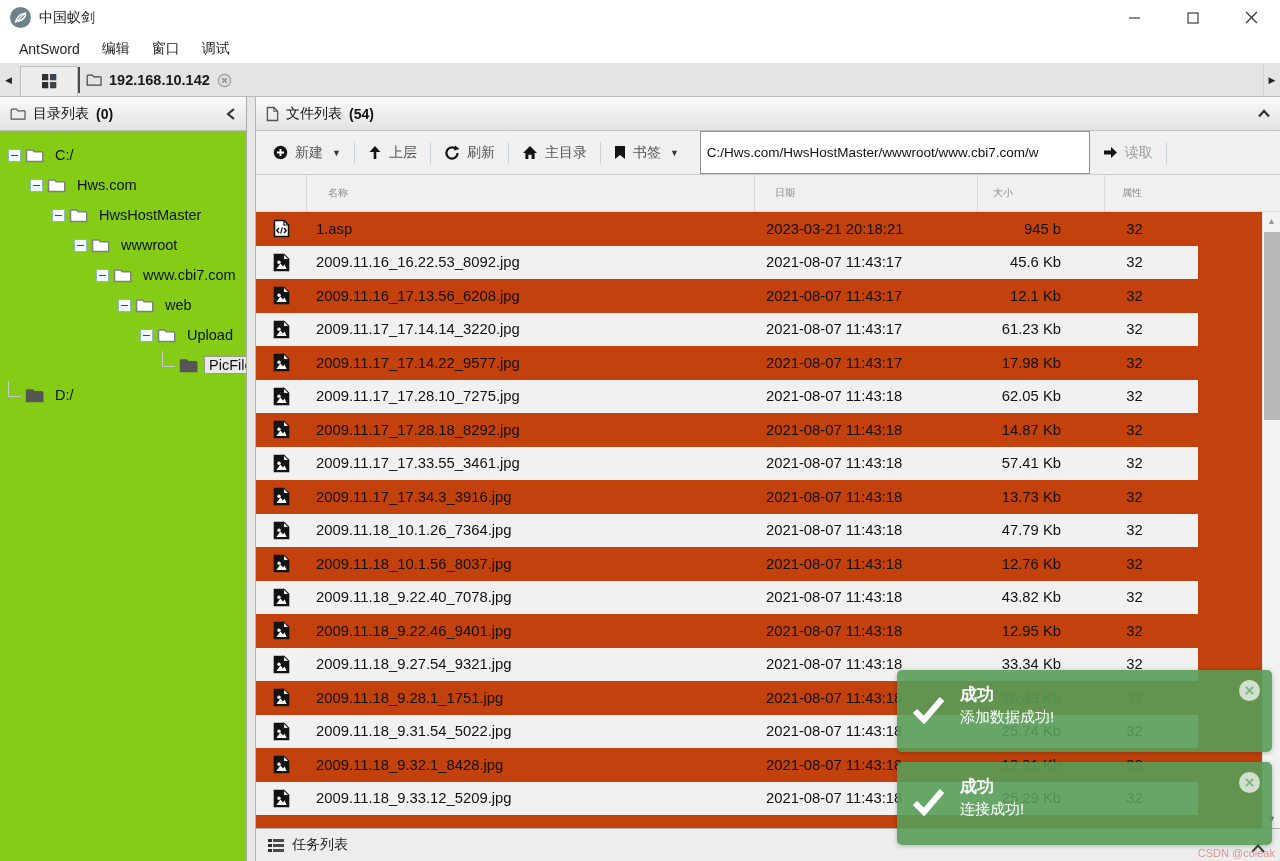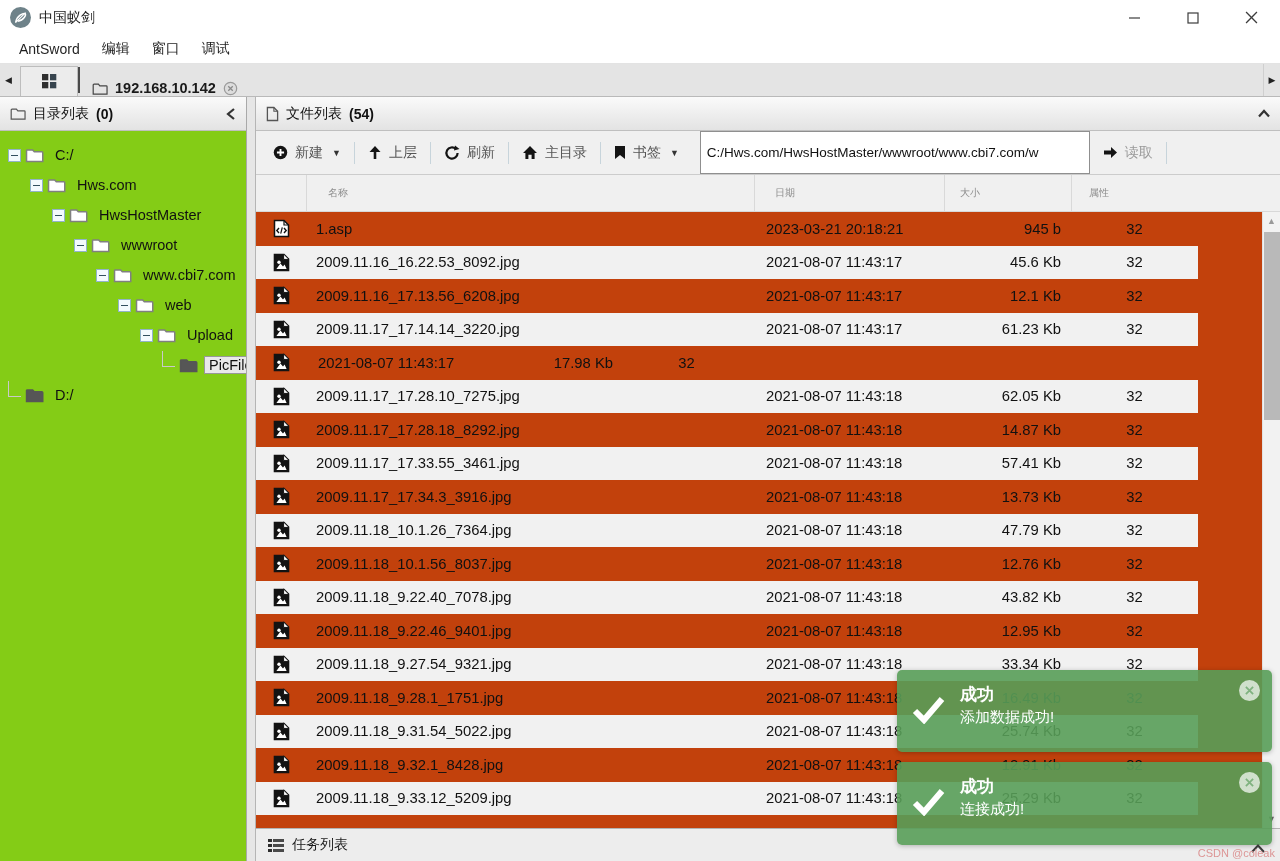--- a/index.html
+++ b/index.html
@@ -16,21 +16,21 @@
   
   .menubar { height:29px; display:flex; align-items:center; padding-left:8px; background:#fff; border-bottom:1px solid #e3e3e3; }
   .menu-item { padding:0 11px; font-size:14px; color:#1f1f1f; }
 
   
   .tabstrip { height:33px; background:#e4e4e4; border-bottom:1px solid #b9b9b9; display:flex; align-items:stretch; position:relative; }
   .tab-scroll { width:17px; display:flex; align-items:center; justify-content:center; font-size:9px; color:#222; }
   .tab-scroll.right { position:absolute; right:0; top:0; bottom:0; border-left:1px solid #cfcfcf; }
   .tab-grid { width:58px; margin:2px 0 0 3px; background:#ececec; border:1px solid #bdbdbd; border-bottom:none; display:flex; align-items:center; justify-content:center; }
   .tab-sep { width:2px; background:#4a4a4a; margin:3px 0; }
-  .tab-active { display:flex; align-items:flex-end; gap:7px; padding:0 12px; font-weight:bold; font-size:14.5px; color:#1a1a1a; }
+  .tab-active { display:flex; align-items:center; gap:7px; padding:0 6px; font-weight:bold; font-size:14.5px; color:#1a1a1a; }
 
   
   .main { position:absolute; top:97px; left:0; right:0; bottom:0; display:flex; }
   .left-panel { width:247px; flex:none; border-right:1px solid #a9a9a9; display:flex; flex-direction:column; background:#84cc16; }
   .splitter { width:9px; flex:none; background:#e6e6e6; border-right:1px solid #b5b5b5; }
   .right-panel { flex:1; display:flex; flex-direction:column; background:#c2410c; position:relative; }
 
   .panel-header { height:34px; flex:none; background:linear-gradient(#fafafa,#e3e3e3); border-bottom:1px solid #bfbfbf; display:flex; align-items:center; padding:0 10px; font-size:14px; gap:7px; }
   .panel-count { font-weight:bold; }
   .panel-chevron { margin-left:auto; display:flex; align-items:center; }
@@ -53,21 +53,21 @@
   .path-input { width:390px; height:43px; border:1px solid #8f8f8f; background:#fff; font-family:inherit; font-size:13.5px; padding:0 6px; color:#111; margin-left:8px; }
   .read-label { color:#999; }
 
   
   .thead { height:37px; flex:none; display:flex; background:#f0f0f0; border-bottom:1px solid #d8d8d8; color:#8c8c8c; font-size:10px; align-items:center; }
   .th { height:100%; display:flex; align-items:center; border-left:1px solid #d9d9d9; }
   .th.first { border-left:none; }
   .col-icon { width:50px; flex:none; }
   .col-name { width:448px; flex:none; }
   .col-date { width:190px; flex:none; }
-  .col-size { width:127px; flex:none; }
+  .col-size { width:127px; flex:none;margin-left:33px; }
   .col-attr { width:127px; flex:none; }
   .th.col-name { padding-left:21px; }
   .th.col-date { padding-left:20px; }
   .th.col-size { padding-left:15px; }
   .th.col-attr { padding-left:17px; }
 
   .tbody { flex:1; overflow:hidden; position:relative; }
   .frow { height:33.5px; display:flex; align-items:center; font-size:14.8px; width:942px; }
   .frow:nth-child(even) { background:#f1f1f1; }
   .c-icon { width:50px; flex:none; display:flex; justify-content:center; }
@@ -417,20 +417,21 @@
         <div class="frow image">
     <span class="c-icon">
 
       <svg class="ic-image" width="17" height="19" viewBox="0 0 17 19">
         <path d="M1.5 1.5 h9.5 l4.5 4.5 v11.5 h-14 z" fill="#131313" stroke="#131313" stroke-width="1.6"></path>
         <path d="M10.6 1 L16 6.4 L10.6 6.4 Z" fill="#fff" stroke="#131313" stroke-width="1"></path>
         <circle cx="6" cy="9.3" r="1.7" fill="#fff"></circle>
         <path d="M3.4 16 L7.4 10.6 L10 13.4 L11.6 11.6 L13.6 16 Z" fill="#fff"></path>
       </svg>
     </span>
+    <span class="c-name">2009.11.17_17.14.22_9577.jpg</span>
     <span class="c-date">2021-08-07 11:43:17</span>
     <span class="c-size">17.98 Kb</span>
     <span class="c-attr">32</span>
   </div>
         <div class="frow image">
     <span class="c-icon">
 
       <svg class="ic-image" width="17" height="19" viewBox="0 0 17 19">
         <path d="M1.5 1.5 h9.5 l4.5 4.5 v11.5 h-14 z" fill="#131313" stroke="#131313" stroke-width="1.6"></path>
         <path d="M10.6 1 L16 6.4 L10.6 6.4 Z" fill="#fff" stroke="#131313" stroke-width="1"></path>

